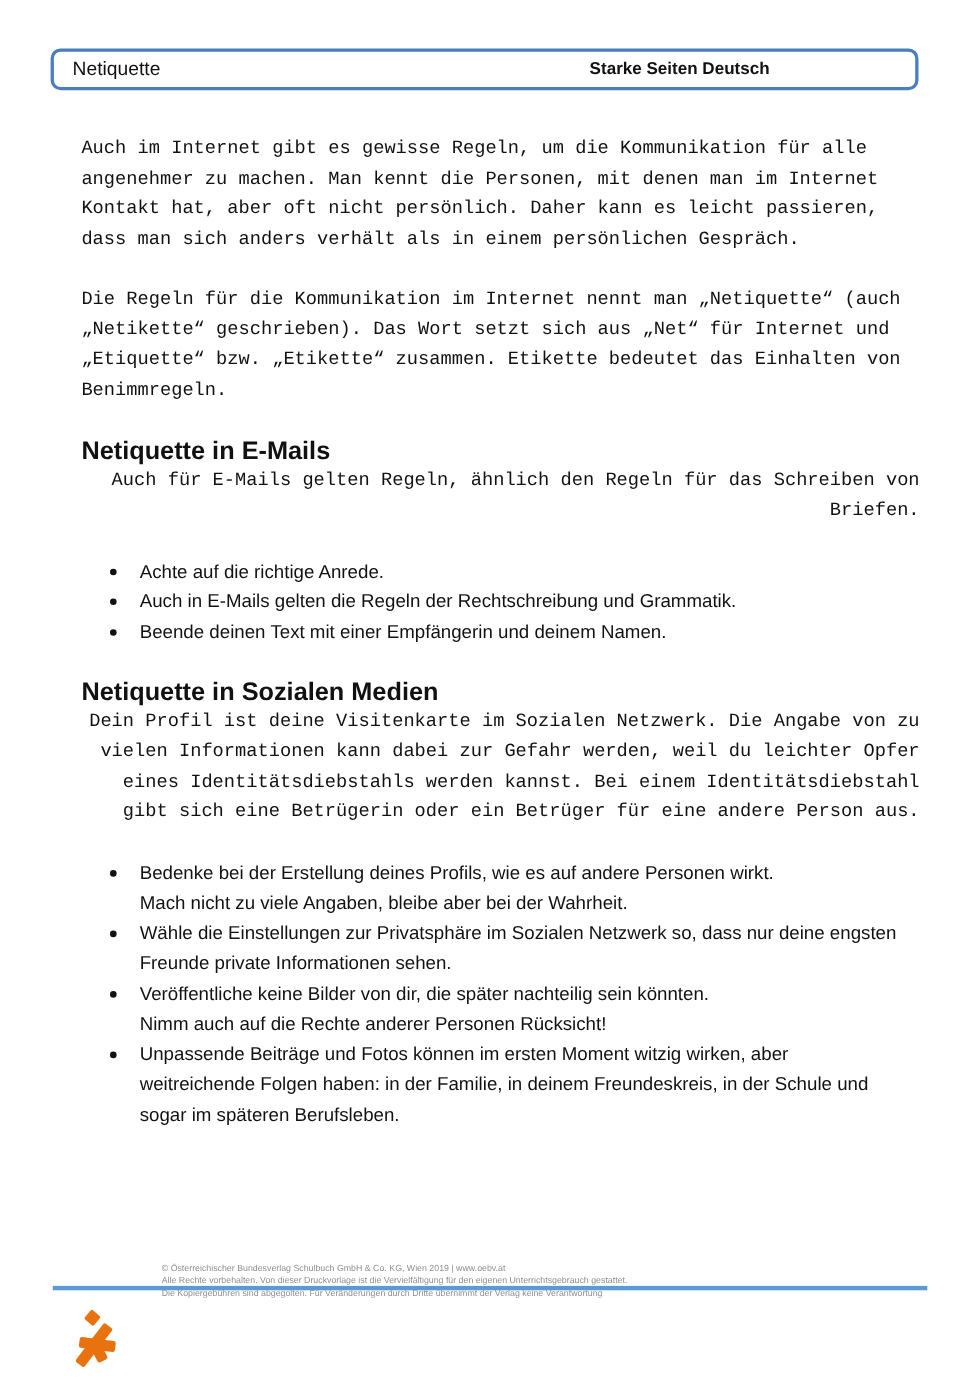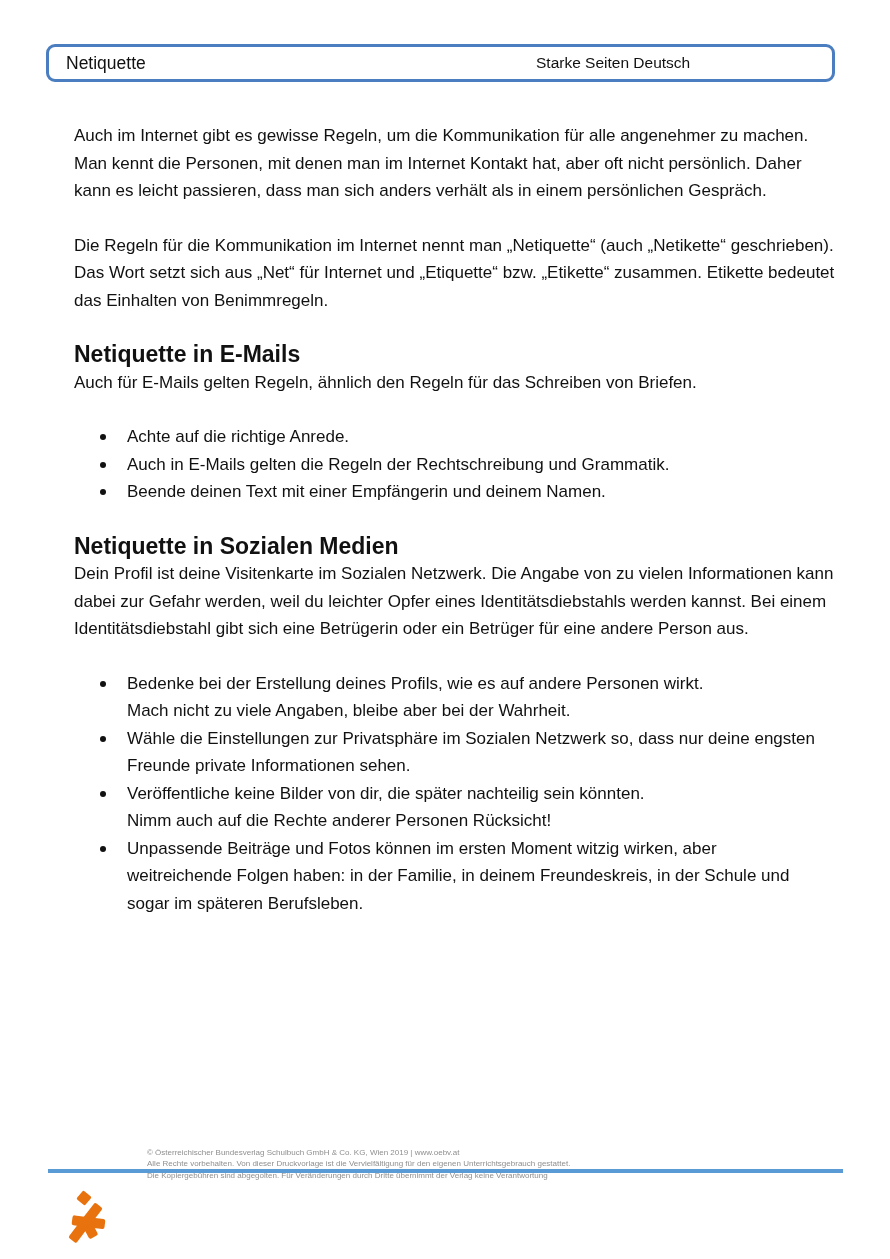--- a/index.html
+++ b/index.html
@@ -11,29 +11,29 @@
   .header-box {
     position:absolute; left:46px; top:44px; width:789px; height:38px;
     border:3px solid #4a7ec0; border-radius:9px; box-sizing:border-box; background:#ffffff;
   }
   .header-title {
     position:absolute; left:17px; top:50%; transform:translateY(-50%);
     font-size:17.5px; white-space:nowrap;
   }
   .header-brand {
     position:absolute; left:487px; top:50%; transform:translateY(-50%);
-    font-size:15.5px; font-weight:normal; white-space:nowrap;
+    font-size:15.5px; font-weight:bold; white-space:nowrap;
   }
   .content {
     position:absolute; left:74px; top:122px; width:762px;
     font-size:17px; line-height:27.5px;
   }
-  .content p { margin:0 0 27px 0; }
+  .content p { margin:0 0 27px 0;font-family:Liberation Mono, monospace; }
   .content h3 { margin:27px 0 0 0; font-size:23px; font-weight:bold; line-height:27.5px; }
-  .content p.lead { margin:0 0 27px 0; }
+  .content p.lead { margin:0 0 27px 0;text-align:right; }
   ul.bullets { list-style:none; margin:0; padding:0 0 0 53px; }
   ul.bullets li { position:relative; white-space:pre-line; }
   ul.bullets li::before {
     content:""; position:absolute; left:-27px; top:11px;
     width:6px; height:6px; border-radius:50%; background:#111111;
   }
   .footer-rule {
     position:absolute; left:48px; top:1169px; width:795px; height:4px;
     background:#5b9bd5;
   }

